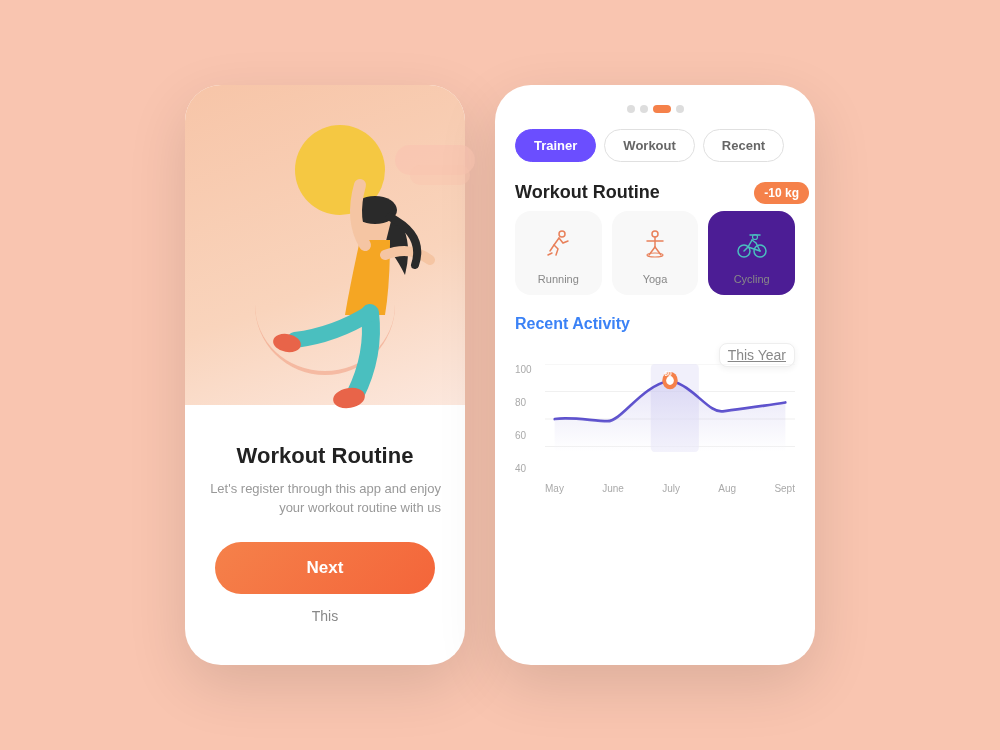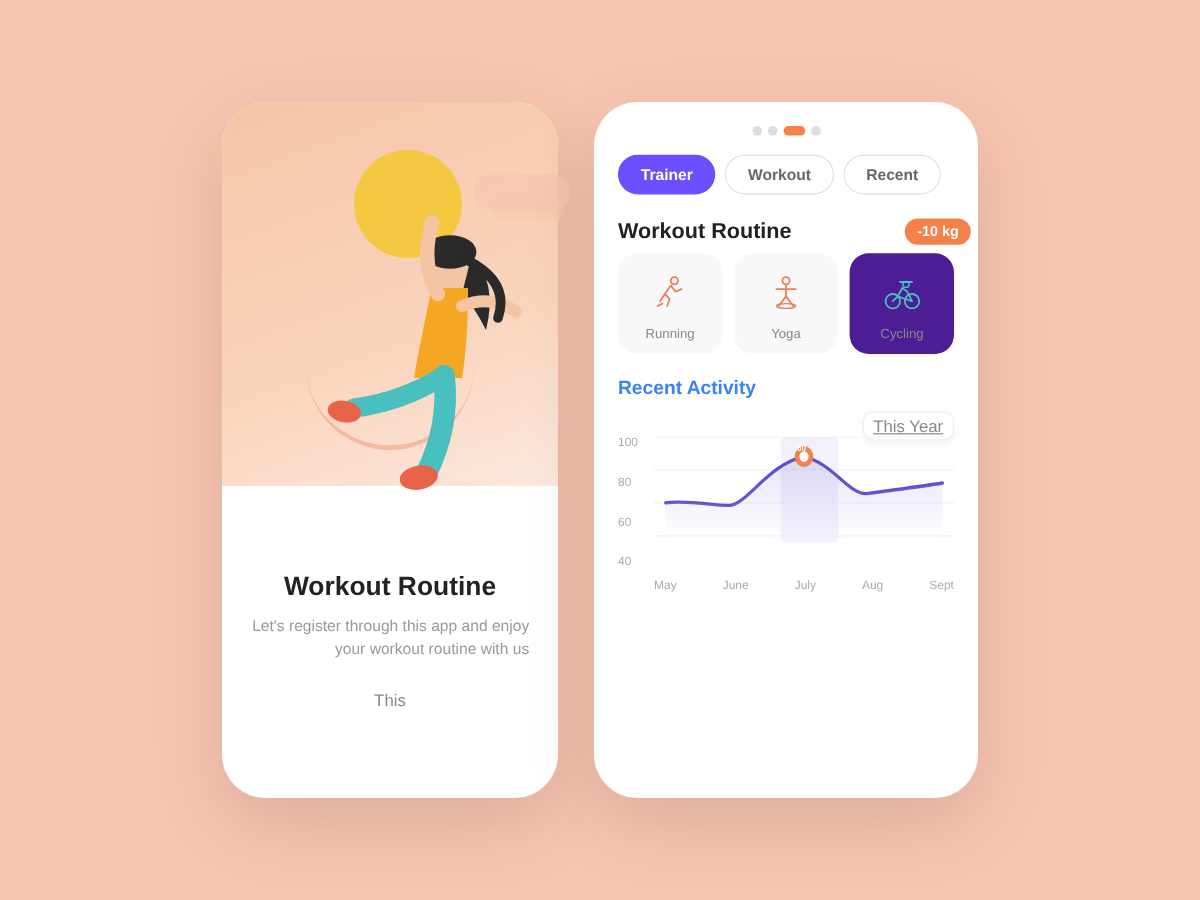--- a/index.html
+++ b/index.html
@@ -344,20 +344,21 @@
         <ellipse cx="174" cy="233" rx="16" ry="10" fill="#E86449" transform="rotate(-10, 174, 233)"></ellipse>
 
         <ellipse cx="112" cy="178" rx="14" ry="9" fill="#E86449" transform="rotate(10, 112, 178)"></ellipse>
 
         <path d="M215 52 Q250 70 240 100" stroke="#2a2a2a" stroke-width="8" fill="none" stroke-linecap="round"></path>
       </svg>
     </div>
     <div class="phone-left-bottom">
       <div class="workout-title-left">Workout Routine</div>
       <div class="workout-subtitle">Let's register through this app and enjoy your workout routine with us</div>
+      <button class="next-btn">Next</button>
       <span class="skip-link">This</span>
     </div>
   </div>
 
   <div class="phone-right">
 
     <div class="dots-row">
       <div class="dot"></div>
       <div class="dot"></div>
       <div class="dot active"></div>

